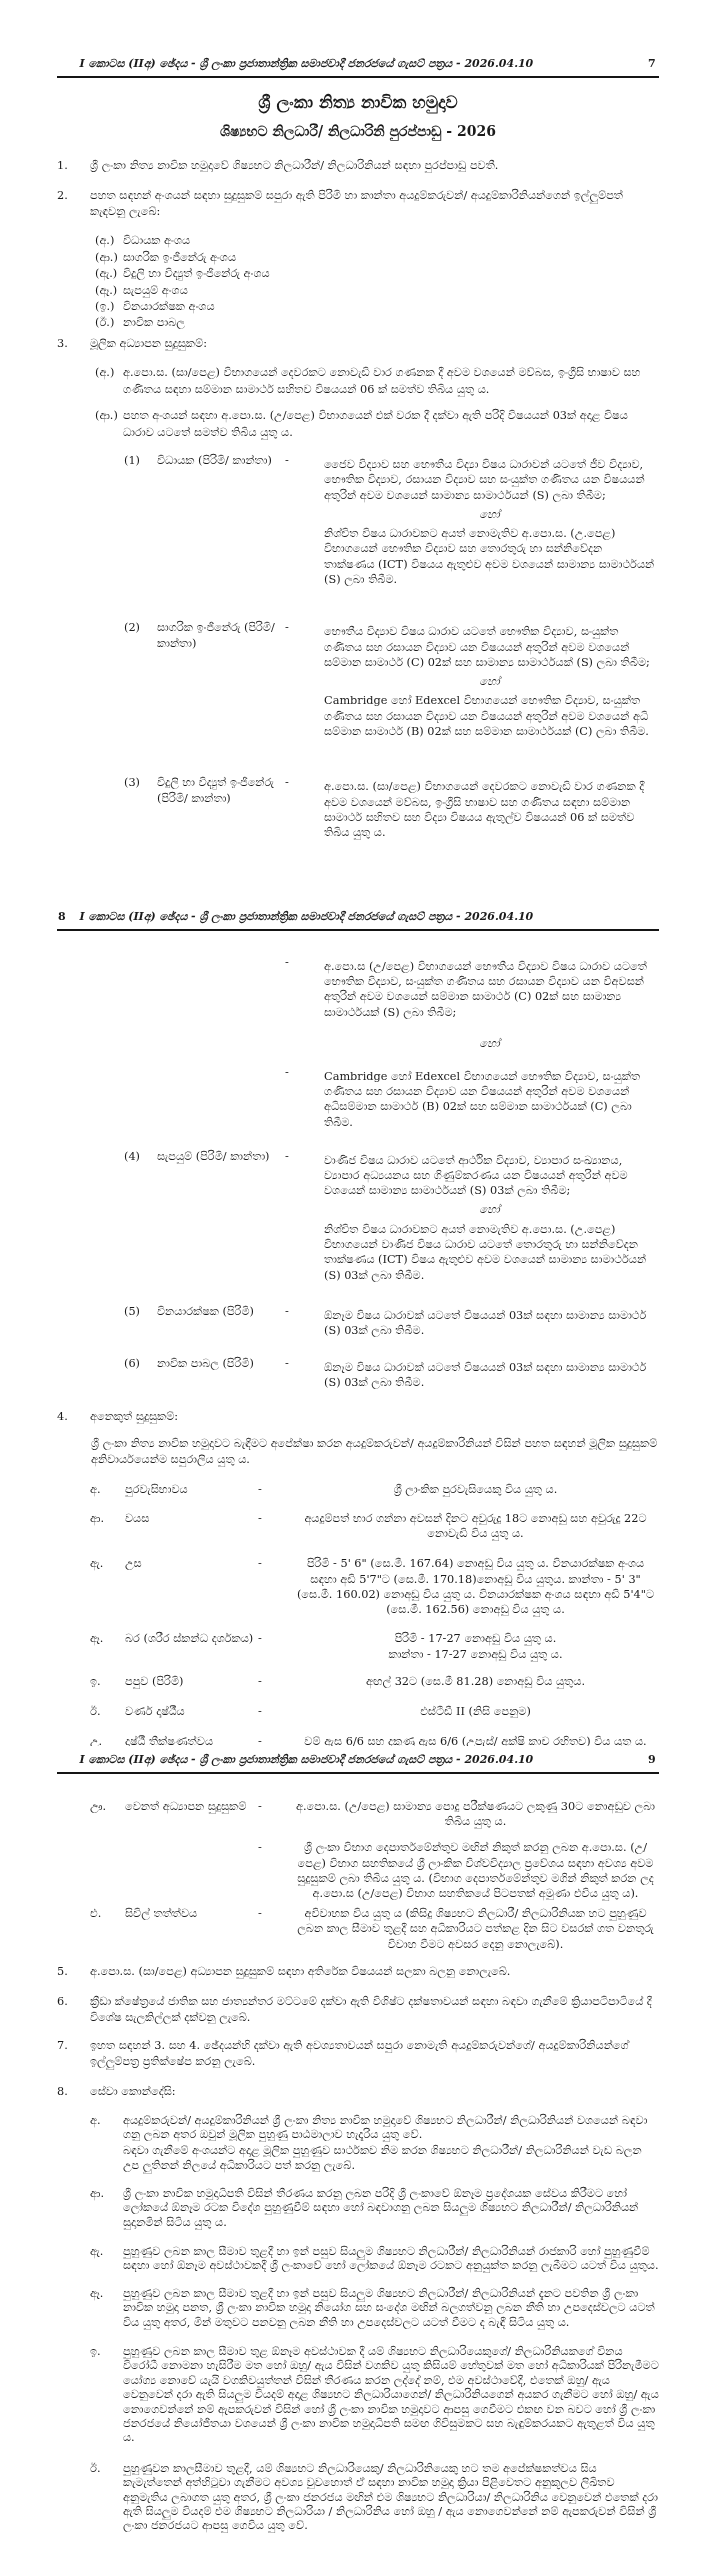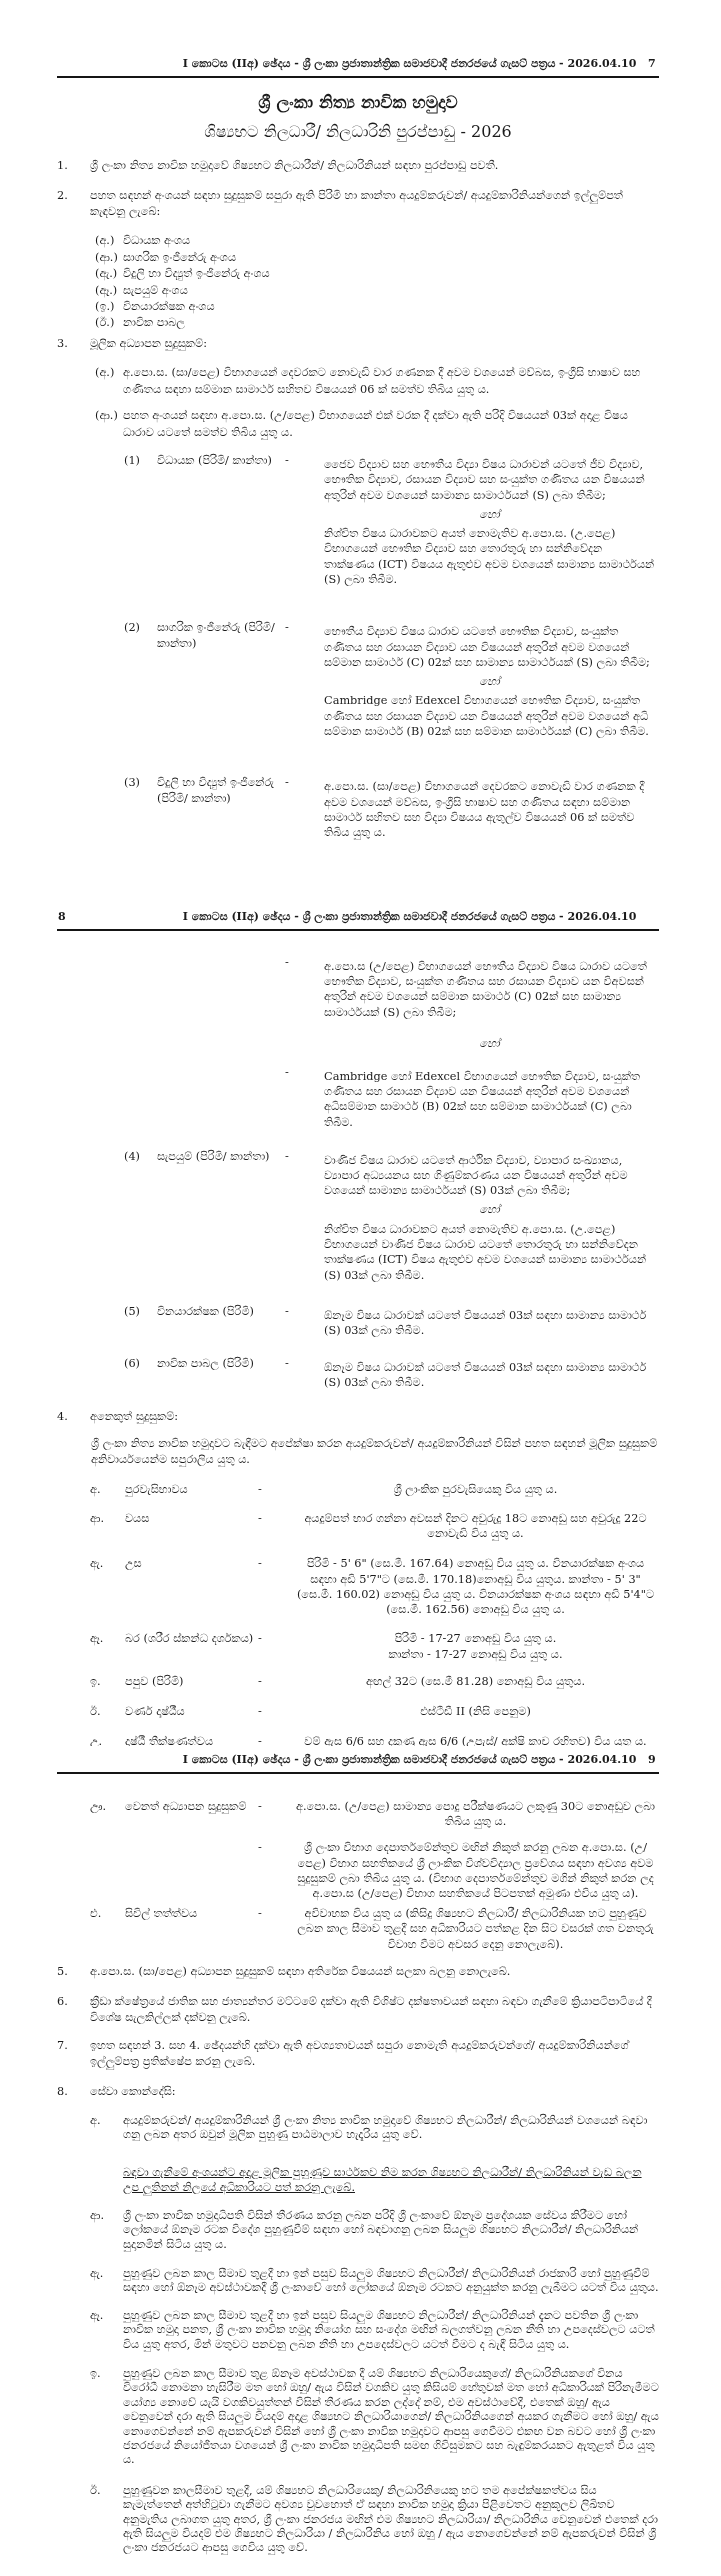--- a/index.html
+++ b/index.html
@@ -22,31 +22,31 @@
   #p9{height:830px;padding-top:6.8px;}
 
   .phead{
     position:relative;
     font-weight:bold;
     font-size:11px;
     line-height:14.7px;
     border-bottom:2.3px solid #151515;
     padding-bottom:4px;
   }
-  .phead-center{text-align:right;padding:0 22.6px;}
+  .phead-center{text-align:left;padding:0 22.6px;font-style:italic;}
   .pnum{position:absolute;top:0;font-weight:bold;}
   .pnum.right{right:3.4px;}
   .pnum.left{left:1.1px;}
 
   .title{
     text-align:center;font-weight:bold;font-size:17px;
     line-height:17px;margin:16px 0 0;
   }
   .subtitle{
-    text-align:center;font-weight:normal;font-size:16px;
+    text-align:center;font-weight:bold;font-size:14px;
     line-height:17px;margin:12.4px 0 0;
   }
 
   
   .npara{display:grid;grid-template-columns:33px 1fr;}
   .npara .no{line-height:16px;}
   .npara .ntext{line-height:16px;}
 
   
   .blist{margin:13.6px 0 0 38px;}
@@ -86,21 +86,21 @@
   .intro{margin:10.2px 0 0 34px;line-height:16px;}
 
   
   .cpara{
     display:grid;
     grid-template-columns:33px 1fr;
     margin-left:33px;
     line-height:14.4px;
   }
   .cpara .ctext p{margin:0;}
-  .cpara .ctext p + p{margin-top:24px;text-decoration:underline;}  .mt8{margin-top:4.5px;}
+  .cpara .ctext p + p{margin-top:2px;}  .mt8{margin-top:4.5px;}
   .mt20{margin-top:11.3px;}.mt22{margin-top:12.4px;}
   .mt24{margin-top:13.6px;}.mt26{margin-top:14.7px;}
   .mt28{margin-top:16px;}.mt30{margin-top:17px;}
   .mt32{margin-top:18px;}.mt42{margin-top:24px;}
   .mt44{margin-top:25px;}.mt52{margin-top:29px;}
   .mt56{margin-top:32px;}
 </style>
 </head>
 <body>
 

